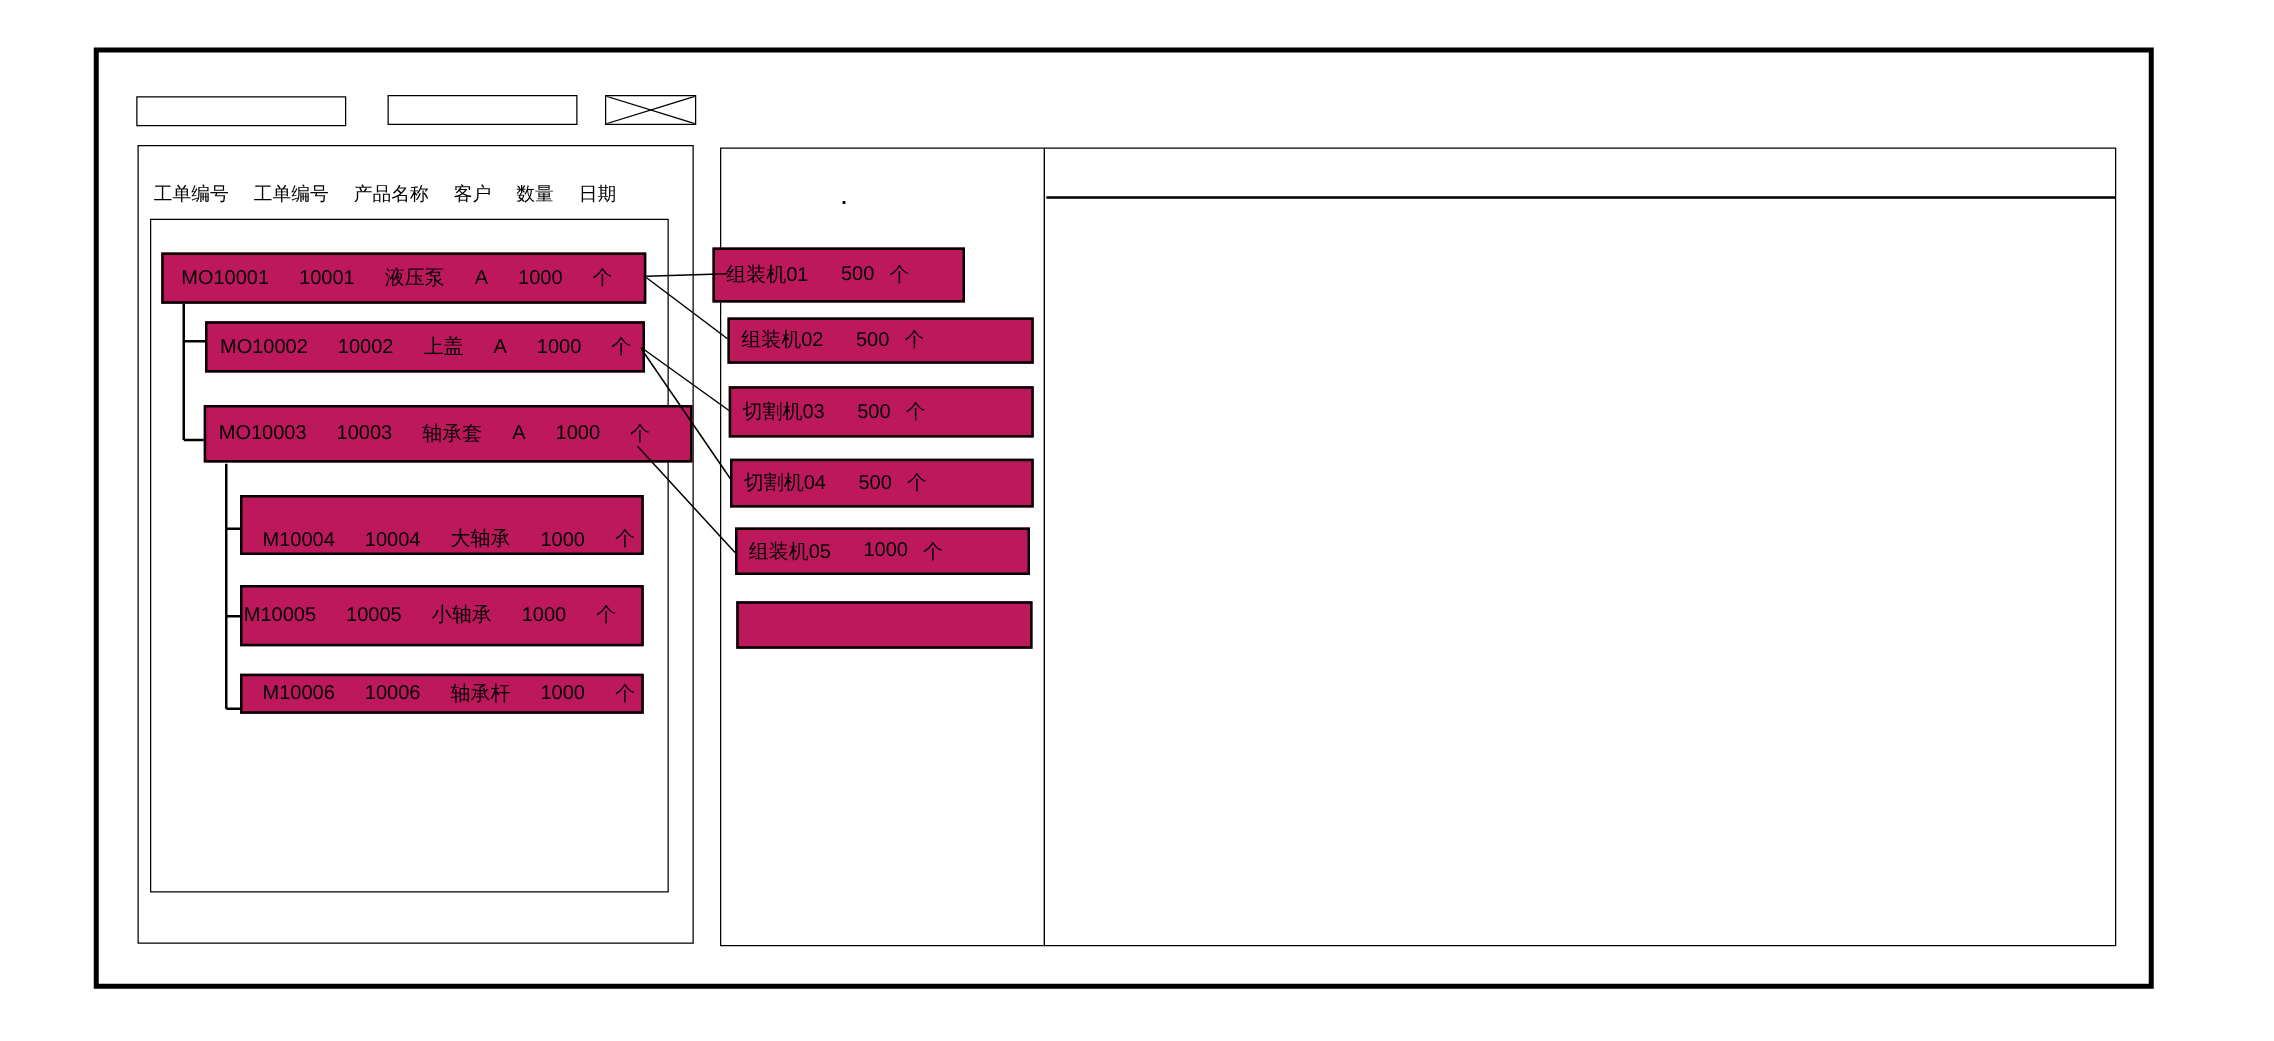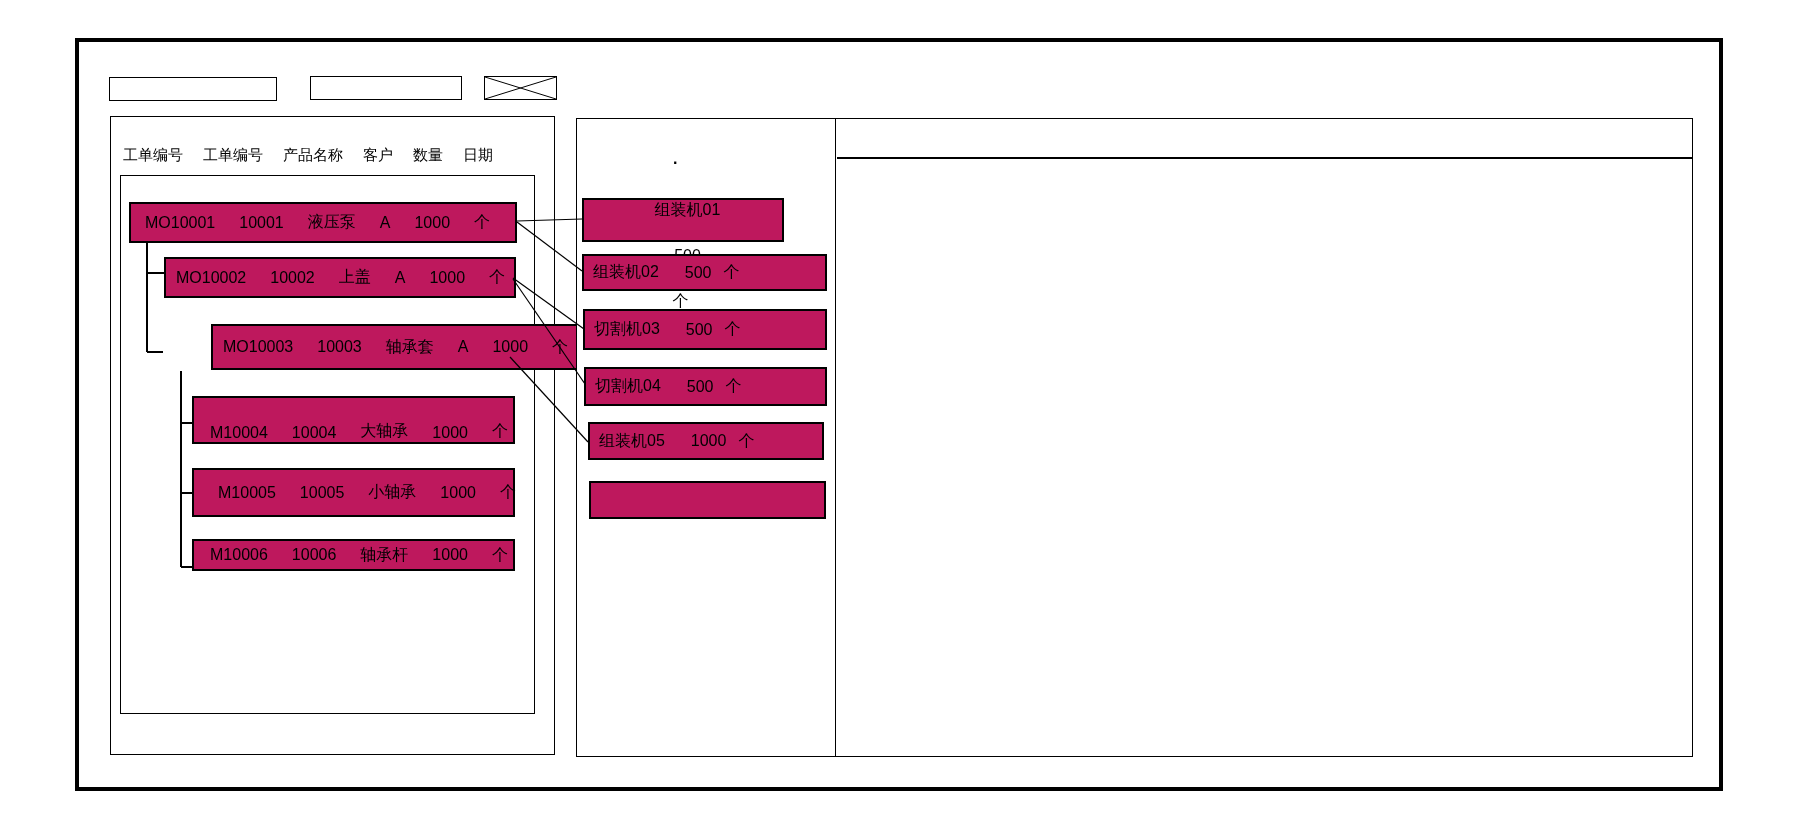--- a/index.html
+++ b/index.html
@@ -61,26 +61,26 @@
     font-size: 16px;
     white-space: nowrap;
   }
   .node { gap: 24px; }
   .machine { gap: 26px; padding-left: 9px; }
   .f:empty, .m:empty { display: none; }
   .m-unit { margin-left: -14px; }
 
   .n1 { left: 129px; top: 202px; width: 388px; height: 41px; padding-left: 14px; }
   .n2 { left: 164px; top: 257px; width: 352px; height: 41px; padding-left: 10px; }
-  .n3 { left: 163px; top: 324px; width: 391px; height: 46px; padding-left: 10px; margin-left: 48px; }
+  .n3 { left: 163px; top: 324px; width: 391px; height: 46px; padding-left: 10px; }
   .n4 { left: 192px; top: 396px; width: 323px; height: 48px; padding-left: 16px; align-items: flex-end; }
-  .n5 { left: 192px; top: 468px; width: 323px; height: 49px; padding-left: 24px; }
+  .n5 { left: 192px; top: 468px; width: 323px; height: 49px; padding-left: 1px; }
   .n6 { left: 192px; top: 539px; width: 323px; height: 32px; padding-left: 16px; }
 
-  .m1 { left: 582px; top: 198px; width: 202px; height: 44px; flex-direction: column; }
+  .m1 { left: 570px; top: 198px; width: 202px; height: 44px; }
   .m2 { left: 582px; top: 254px; width: 245px; height: 37px; }
   .m3 { left: 583px; top: 309px; width: 244px; height: 41px; text-align: center; }
   .m4 { left: 584px; top: 367px; width: 243px; height: 39px; }
   .m5 { left: 588px; top: 422px; width: 236px; height: 38px; }
   .m6 { left: 589px; top: 481px; width: 237px; height: 38px; }
 
   .dot-mark {
     position: absolute;
     left: 673px; top: 150px;
     font-size: 16px;

